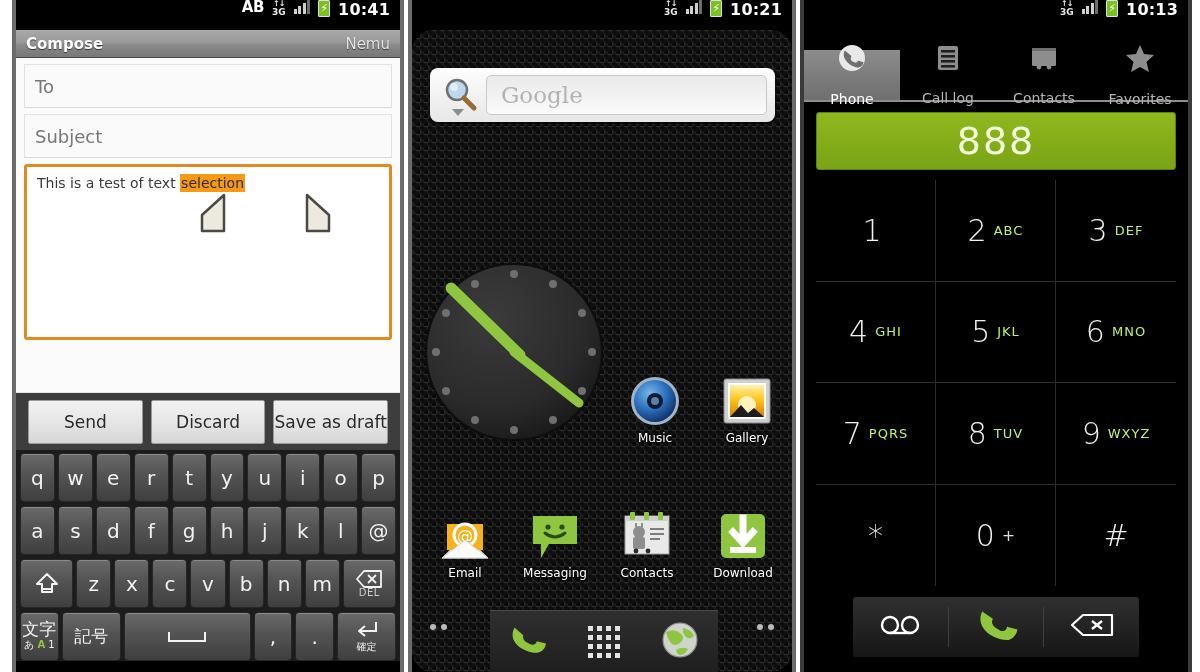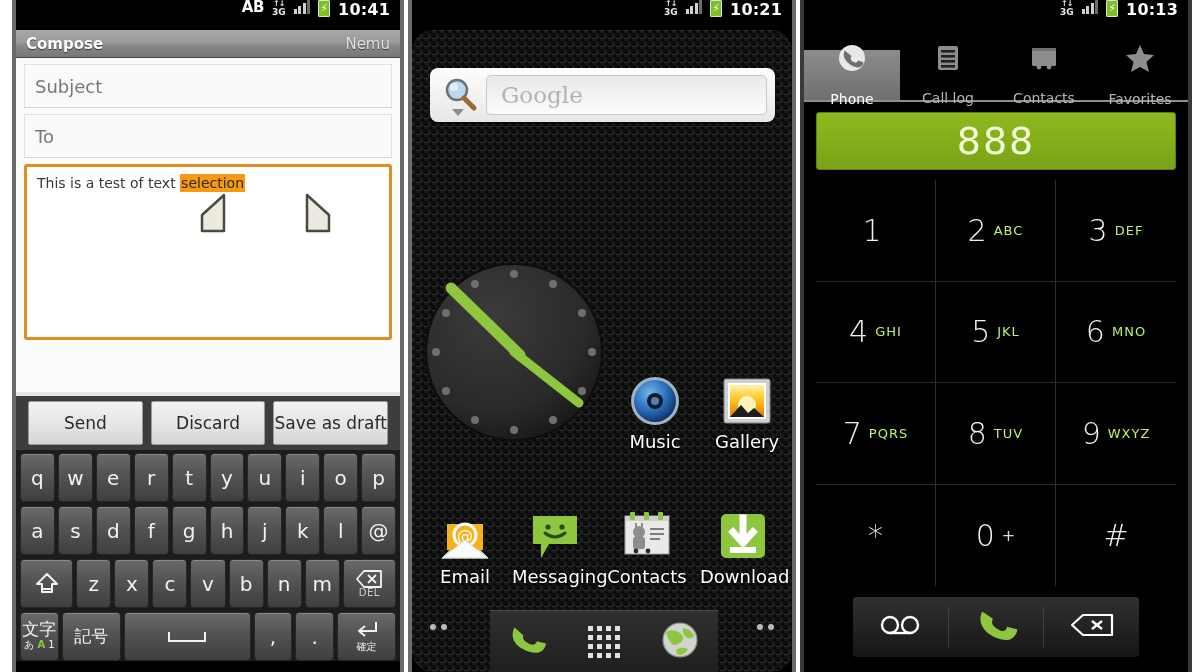--- a/index.html
+++ b/index.html
@@ -110,21 +110,21 @@
   }
   .handle svg { display:block; }
   #handleL { left: 171px; top: 26px; }
   #handleR { left: 278px; top: 26px; }
 
   .btnrow {
     background: #3d3d3d;
     height: 58px;
     display:flex; align-items:center; justify-content:space-around;
     padding: 0 8px;
-    border-top: 4px solid #e5e5e5;
+    border-top: 1px solid #e5e5e5;
   }
   .btn {
     flex: 1;
     margin: 0 4px;
     height: 44px;
     background: linear-gradient(to bottom,#f2f2f2 0%,#e6e6e6 50%,#d6d6d6 100%);
     border: 1px solid #9a9a9a;
     border-radius: 2px;
     display:flex; align-items:center; justify-content:center;
     font-size: 17px; color:#2a2a2a;
@@ -188,21 +188,21 @@
     display:flex; align-items:center; padding-left: 14px;
     font-family: "DejaVu Serif","Liberation Serif", serif;
     font-size: 23px; color:#b2b2b2;
   }
   .clockwidget { position:absolute; left: 5px; top: 225px; width: 195px; height: 195px; }
   .appicon {
     position:absolute; width: 86px; text-align:center;
   }
   .appicon .ic { width: 52px; height: 52px; margin: 0 auto 4px auto; position:relative;}
   .appicon .lbl {
-    font-size: 18px; color:#fff; text-shadow: 0 1px 2px #000, 0 0 4px #000;
+    font-size: 12px; color:#fff; text-shadow: 0 1px 2px #000, 0 0 4px #000;
   }
   .dots { position:absolute; bottom: 42px; display:flex; gap:5px;}
   .dots i { width:6px;height:6px;border-radius:50%;background:#d8d8d8;opacity:.85;}
   .dock {
     position:absolute; left: 78px; bottom: 0; width: 228px; height: 62px;
     background: linear-gradient(to bottom,#2f2f2f,#1f1f1f);
     border-top: 1px solid #4a4a4a;
     display:flex; align-items:center; justify-content:space-around;
   }
   .dockbtn { width: 48px; height: 48px; display:flex;align-items:center;justify-content:center;}
@@ -271,22 +271,22 @@
         </span>
       <span class="sb-time">10:41</span>
     </div>
 
     <div class="titlebar">
       <span class="t-left">Compose</span>
       <span class="t-right">Nemu</span>
     </div>
 
     <div class="compose-body">
+      <div class="field">To</div>
       <div class="field">Subject</div>
-      <div class="field">To</div>
 
       <div class="bodyfield">
         <div class="bodytext"><span>This is a test of text </span><span class="sel">selection</span></div>
 
         <div class="handle" id="handleL">
           <svg width="28" height="42" viewBox="0 0 28 42">
             <polygon points="26,2 26,38 4,38 4,22" fill="#eceadf" stroke="#4a4a42" stroke-width="2.5" stroke-linejoin="round"></polygon>
           </svg>
         </div>
         <div class="handle" id="handleR">

